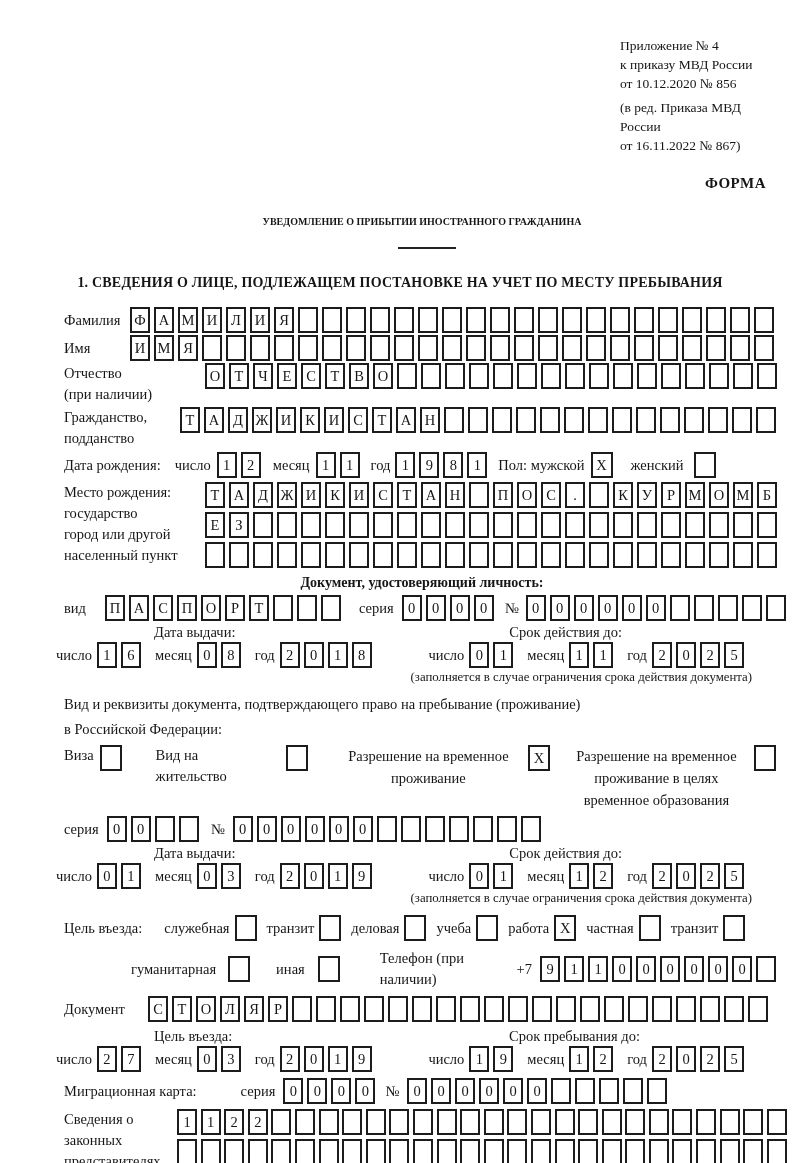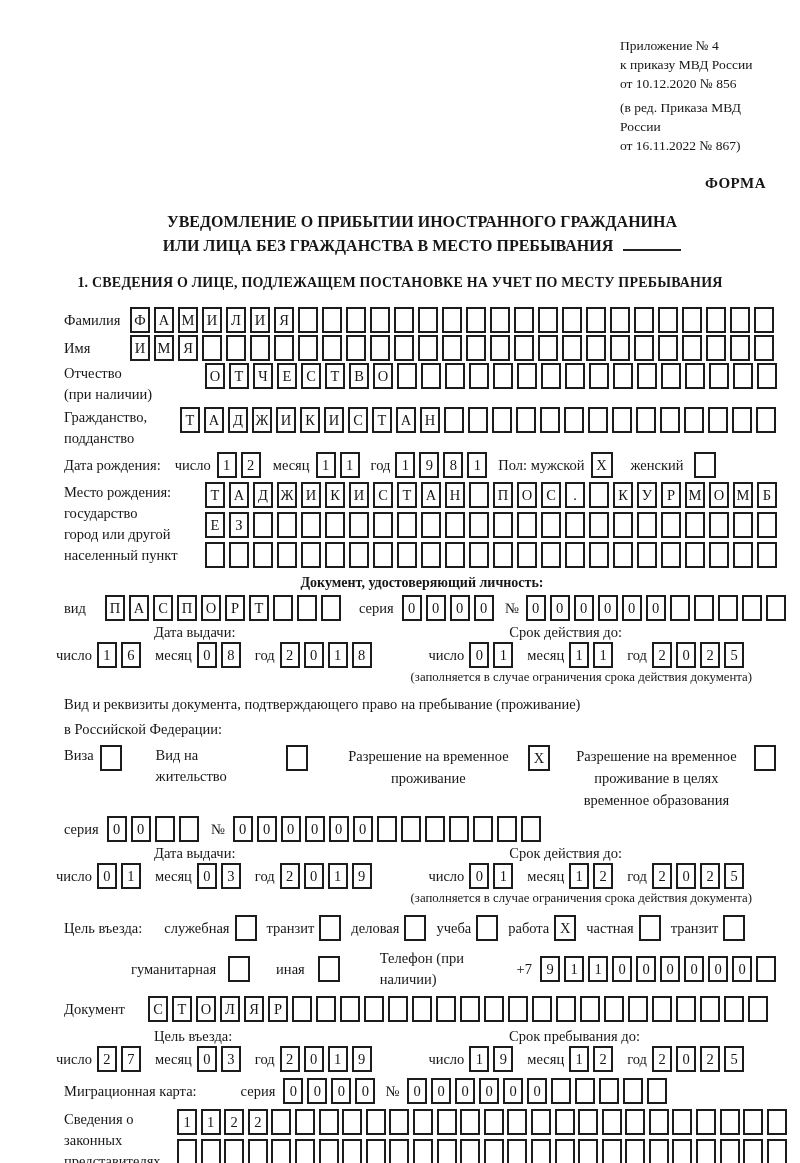--- a/index.html
+++ b/index.html
@@ -9,21 +9,21 @@
     font-family: "Liberation Serif", "DejaVu Serif", serif;
     color: #161616;
   }
   .page { width:800px; height:1163px; padding:36px 20px 12px 64px; overflow:hidden; position:relative;border-radius:6px; }
 
   
   .lab { font-size:14.5px; line-height:21px; }
   .meta { font-size:13.5px; line-height:19px; margin-left:556px; }
   .meta .amend { margin-top:5px; }
   .formlabel { margin-top:20px; text-align:right; padding-right:14px; font-weight:bold; font-size:15px; letter-spacing:.5px; }
-  .title { margin-top:18px; text-align:center; font-weight:bold; font-size:16px; line-height:24px; }
+  .title { margin-top:18px; text-align:center; font-weight:bold; font-size:10px; line-height:24px; }
   .title-underline { display:inline-block; width:58px; border-bottom:2px solid #222; height:14px; margin-left:10px; }
   .sect { margin-top:17px; margin-left:-44px; width:760px; text-align:center; font-weight:bold; font-size:14px; letter-spacing:.2px; }
 
   
   .cells { display:inline-flex; flex:none; }
   .cell {
     flex:none; width:20px; height:26px; margin-right:4px;
     border:2px solid #1c1c1c; background:#fff;
     display:inline-flex; align-items:center; justify-content:center;
     font-size:14.5px; line-height:1;
@@ -70,21 +70,21 @@
     <div>к приказу МВД России</div>
     <div>от 10.12.2020 № 856</div>
     <div class="amend">(в ред. Приказа МВД России</div>
     <div>от 16.11.2022 № 867)</div>
   </div>
 
   <div class="formlabel">ФОРМА</div>
 
   <div class="title">
     <div>УВЕДОМЛЕНИЕ О ПРИБЫТИИ ИНОСТРАННОГО ГРАЖДАНИНА</div>
-    <div><span>ИЛИ ЛИЦА БЕЗ ГРАЖДАНСТВА В МЕСТО ПРЕБЫВАНИЯ</span><span class="title-underline"></span></div>
+    <div><span class="title-underline"></span></div>
   </div>
 
   <div class="sect">1. СВЕДЕНИЯ О ЛИЦЕ, ПОДЛЕЖАЩЕМ ПОСТАНОВКЕ НА УЧЕТ ПО МЕСТУ ПРЕБЫВАНИЯ</div>
 
   <div class="frow" style="margin-top:16px;">
     <span class="lblcol w66">Фамилия</span>
     <span class="cells">
         <span class="cell">Ф</span>
         <span class="cell">А</span>
         <span class="cell">М</span>

